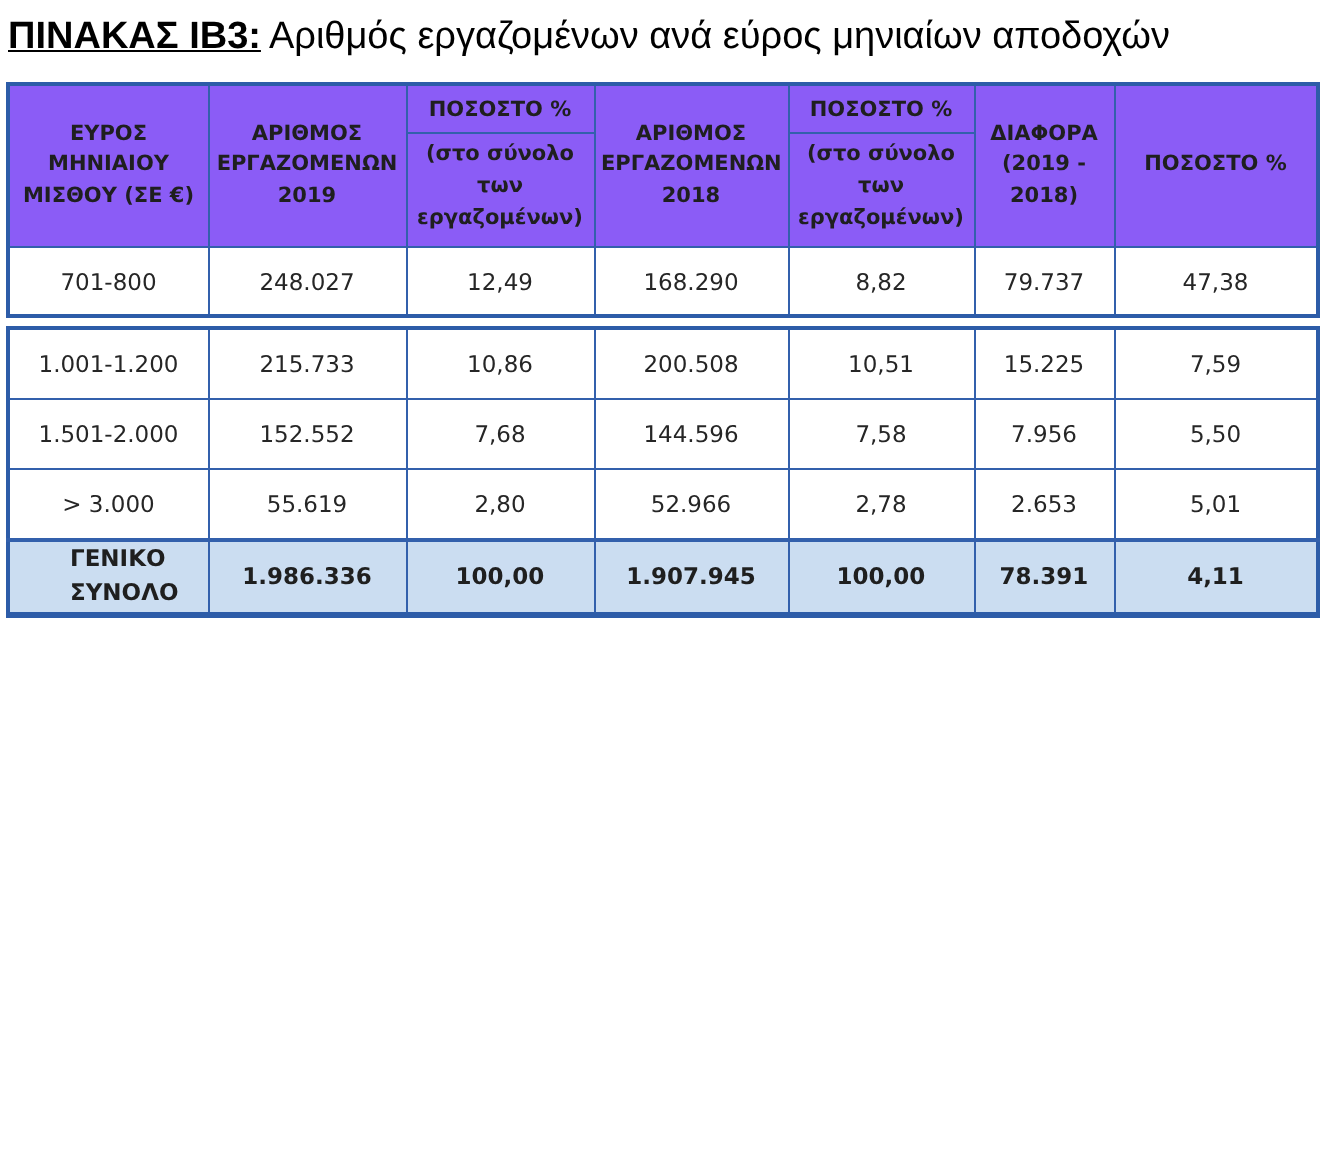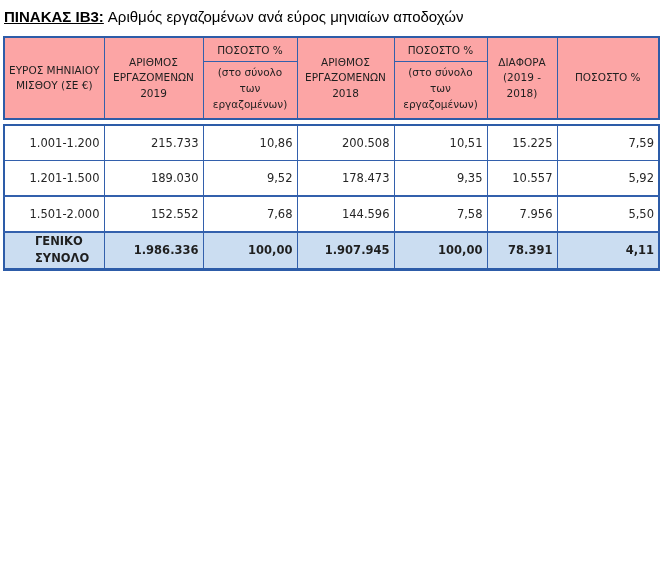--- a/index.html
+++ b/index.html
@@ -5,21 +5,21 @@
   html,body { margin:0; padding:0; }
   body {
     width:660px; height:581px;
     background:#ffffff;
     font-family:"Liberation Sans", sans-serif;
     color:#1a1a1a;
     overflow:hidden;
   }
   .title {
     margin:8px 0 11px 4px;
-    font-size:15px;
+    font-size:19px;
     color:#000;
     white-space:nowrap;
   }
   .title .label { font-weight:bold; text-decoration:underline; margin-right:4px; }
 
   .tbl-wrap { margin-left:3px; width:655px; }
 
   table {
     border-collapse:collapse;
     table-layout:fixed;
@@ -37,23 +37,23 @@
   col.c-diff   { width:70px;  }
   col.c-pct    { width:102px; }
 
   th, td {
     border:1px solid #3360ac;
     text-align:center;
     vertical-align:middle;
   }
 
   thead th {
-    background:#fca5a5;
+    background:#8b5cf6;
     font-size:10.5px;
-    font-weight:normal;
+    font-weight:bold;
     color:#1f1f1f;
     height:76px;
     padding:2px 3px;
     line-height:1.45;
   }
   th.split { padding:0; }
   .split-box { display:flex; flex-direction:column; height:76px; }
   .split-top {
     border-bottom:1px solid #3360ac;
     padding:3px 2px;
@@ -66,21 +66,21 @@
     line-height:1.5;
   }
 
   tbody td {
     background:#ffffff;
     font-size:11.5px;
     color:#262626;
     height:33px;
     padding:0 4px;
   }
-  #table-b tbody td { height:34px;text-align:right; }
+  #table-b tbody td { height:34px; }
   tr.thick td { border-bottom-width:2px; }
 
   tr.total td {
     background:#cbddf1;
     font-weight:bold;
     height:45px;
     border-top-width:2px;
     color:#1f1f1f;
   }
   tr.total td.range-cell { padding:0 30px; line-height:1.5; }
@@ -119,20 +119,29 @@
           <div class="split-box">
             <div class="split-top">ΠΟΣΟΣΤΟ %</div>
             <div class="split-bottom">(στο σύνολο των εργαζομένων)</div>
           </div>
         </th>
         <th>ΔΙΑΦΟΡΑ (2019 - 2018)</th>
         <th>ΠΟΣΟΣΤΟ %</th>
       </tr>
     </thead>
     <tbody>
+      <tr>
+        <td class="range-cell">701-800</td>
+        <td>248.027</td>
+        <td>12,49</td>
+        <td>168.290</td>
+        <td>8,82</td>
+        <td>79.737</td>
+        <td>47,38</td>
+      </tr>
     </tbody>
   </table>
 
   <table id="table-b">
     <colgroup>
       <col class="c-range">
         <col class="c-n2019">
         <col class="c-p2019">
       <col class="c-n2018">
         <col class="c-p2018">
@@ -142,37 +151,37 @@
     <tbody>
       <tr>
         <td class="range-cell">1.001-1.200</td>
         <td>215.733</td>
         <td>10,86</td>
         <td>200.508</td>
         <td>10,51</td>
         <td>15.225</td>
         <td>7,59</td>
       </tr>
-      <tr class="thick">
-        <td class="range-cell">1.201-1.500</td>
-        <td>189.030</td>
-        <td>9,52</td>
-        <td>178.473</td>
-        <td>9,35</td>
-        <td>10.557</td>
-        <td>5,92</td>
-      </tr>
       <tr>
         <td class="range-cell">1.501-2.000</td>
         <td>152.552</td>
         <td>7,68</td>
         <td>144.596</td>
         <td>7,58</td>
         <td>7.956</td>
         <td>5,50</td>
+      </tr>
+      <tr>
+        <td class="range-cell">&gt; 3.000</td>
+        <td>55.619</td>
+        <td>2,80</td>
+        <td>52.966</td>
+        <td>2,78</td>
+        <td>2.653</td>
+        <td>5,01</td>
       </tr>
       <tr class="total">
         <td class="range-cell">ΓΕΝΙΚΟ ΣΥΝΟΛΟ</td>
         <td>1.986.336</td>
         <td>100,00</td>
         <td>1.907.945</td>
         <td>100,00</td>
         <td>78.391</td>
         <td>4,11</td>
       </tr>

